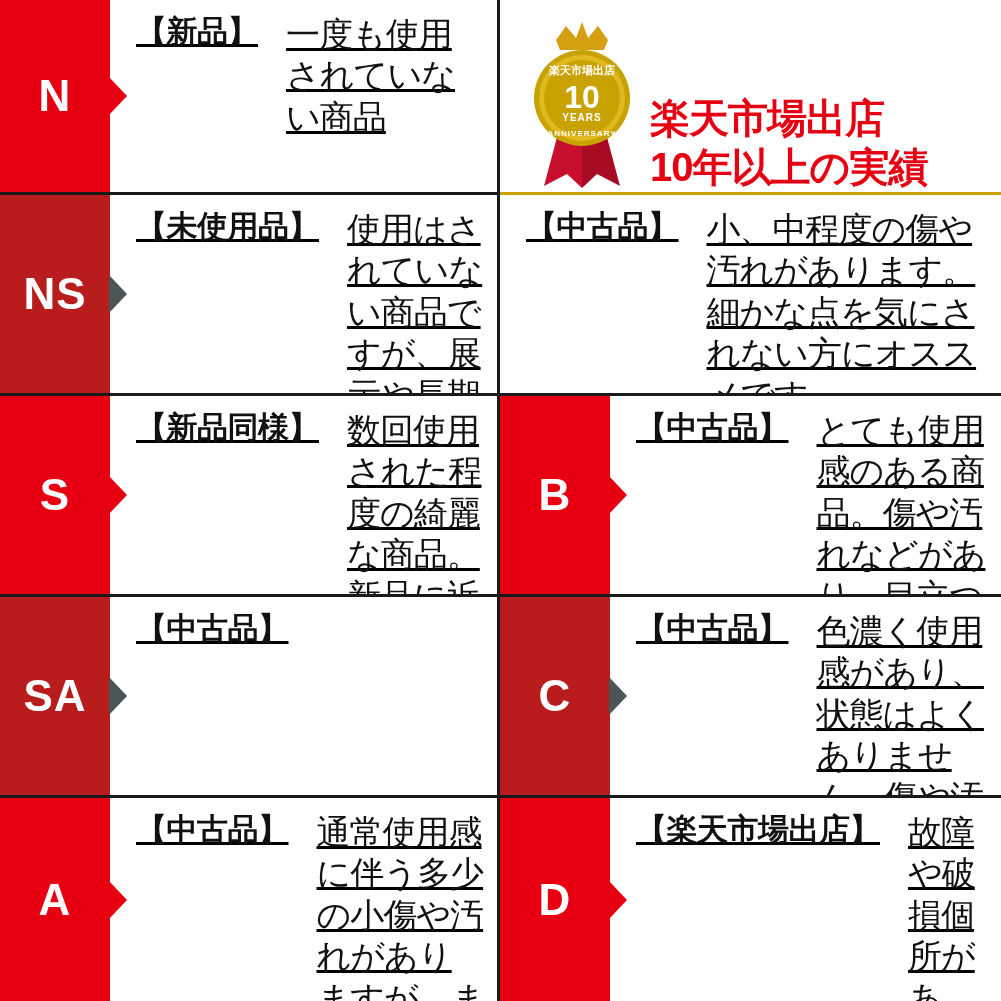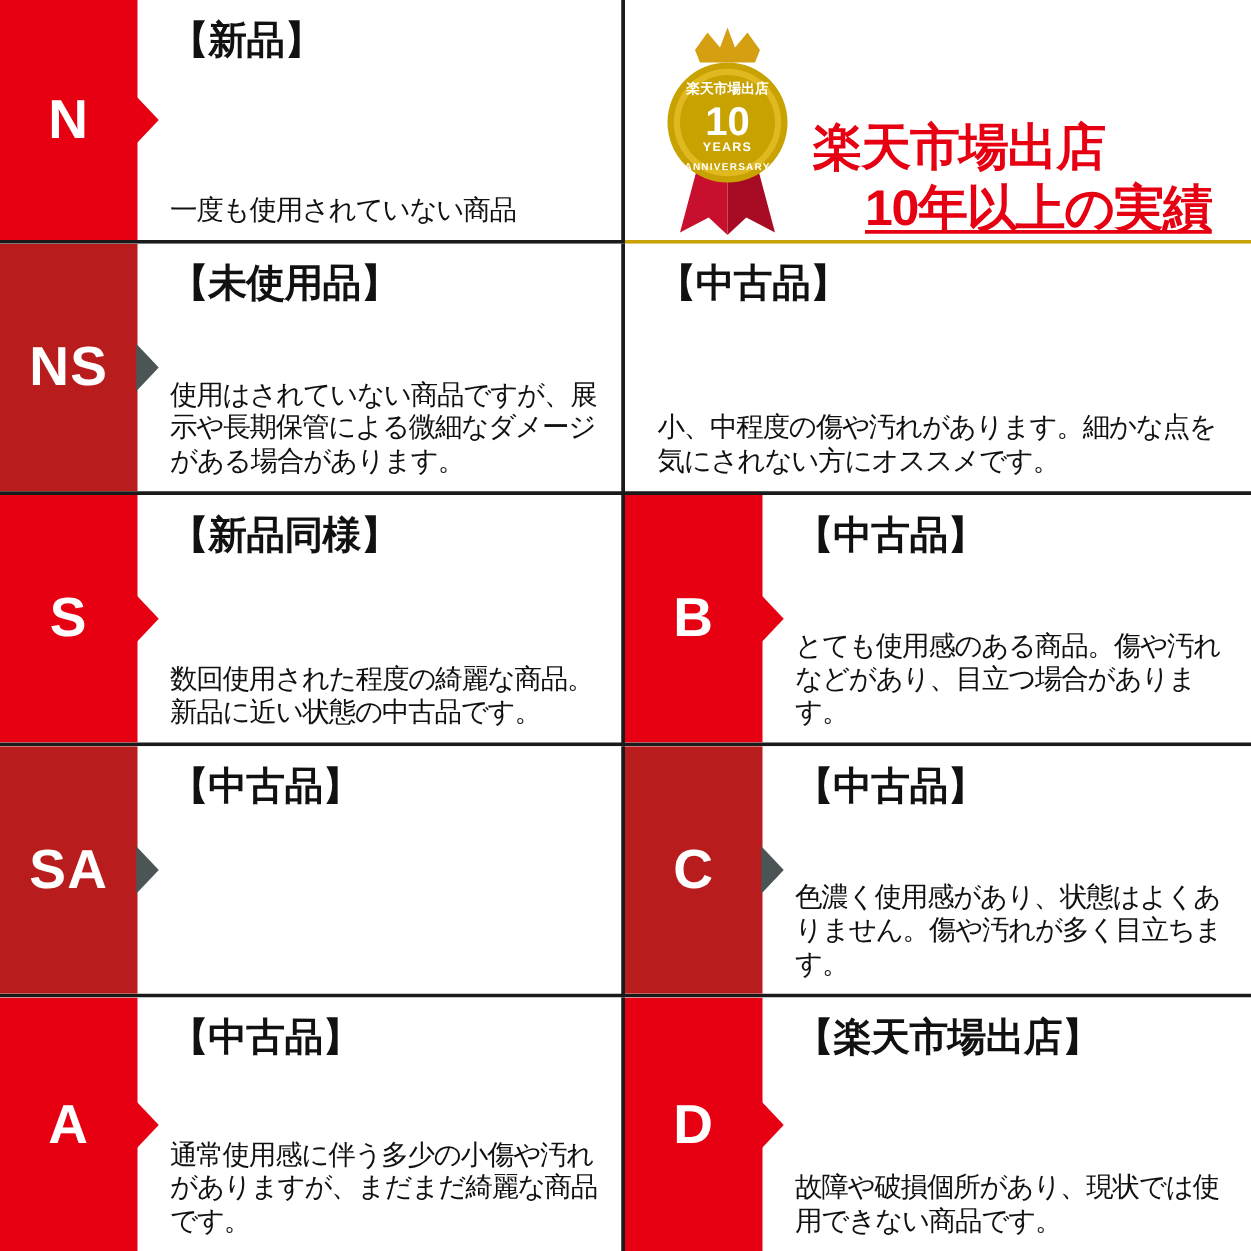--- a/index.html
+++ b/index.html
@@ -79,38 +79,40 @@
     border-left: 18px solid #e60012;
   }
   .badge.gray .notch {
     border-left-color: #4b5555;
   }
 
   .text-block {
     flex: 1 1 auto;
     padding: 14px 12px 10px 26px;
     display: flex;
-    flex-direction: column;
-    justify-content: space-between;
-    box-sizing: border-box;
+    flex-direction: row;
+    justify-content: flex-start;
+    box-sizing: border-box;
+    text-decoration: underline;
   }
   .title {
     font-size: 31px;
     font-weight: bold;
     color: #111111;
     line-height: 1.18;
     letter-spacing: -0.5px;
     white-space: nowrap;
   }
   .desc {
-    font-size: 22px;
+    font-size: 34px;
     color: #111111;
     line-height: 1.22;
     letter-spacing: -1px;
     word-break: break-all;
+    margin-left: 28px;
   }
 
   
   .cell.r1 .text-block { padding-left: 26px; }
 
   
   .promo {
     position: relative;
     display: flex;
     flex-direction: row;
@@ -138,24 +140,22 @@
   }
   .promo-line {
     font-size: 40px;
     font-weight: bold;
     color: #e60012;
     line-height: 1.22;
     letter-spacing: -1px;
     white-space: nowrap;
   }
   .promo-line.underlined {
-    text-decoration: underline;
     text-decoration-thickness: 3px;
     text-underline-offset: 4px;
-    margin-left: 42px;
   }
 
   .medal-svg { display: block; }
 </style>
 </head>
 <body>
 
 <div id="page">
   <div class="grid">
 

